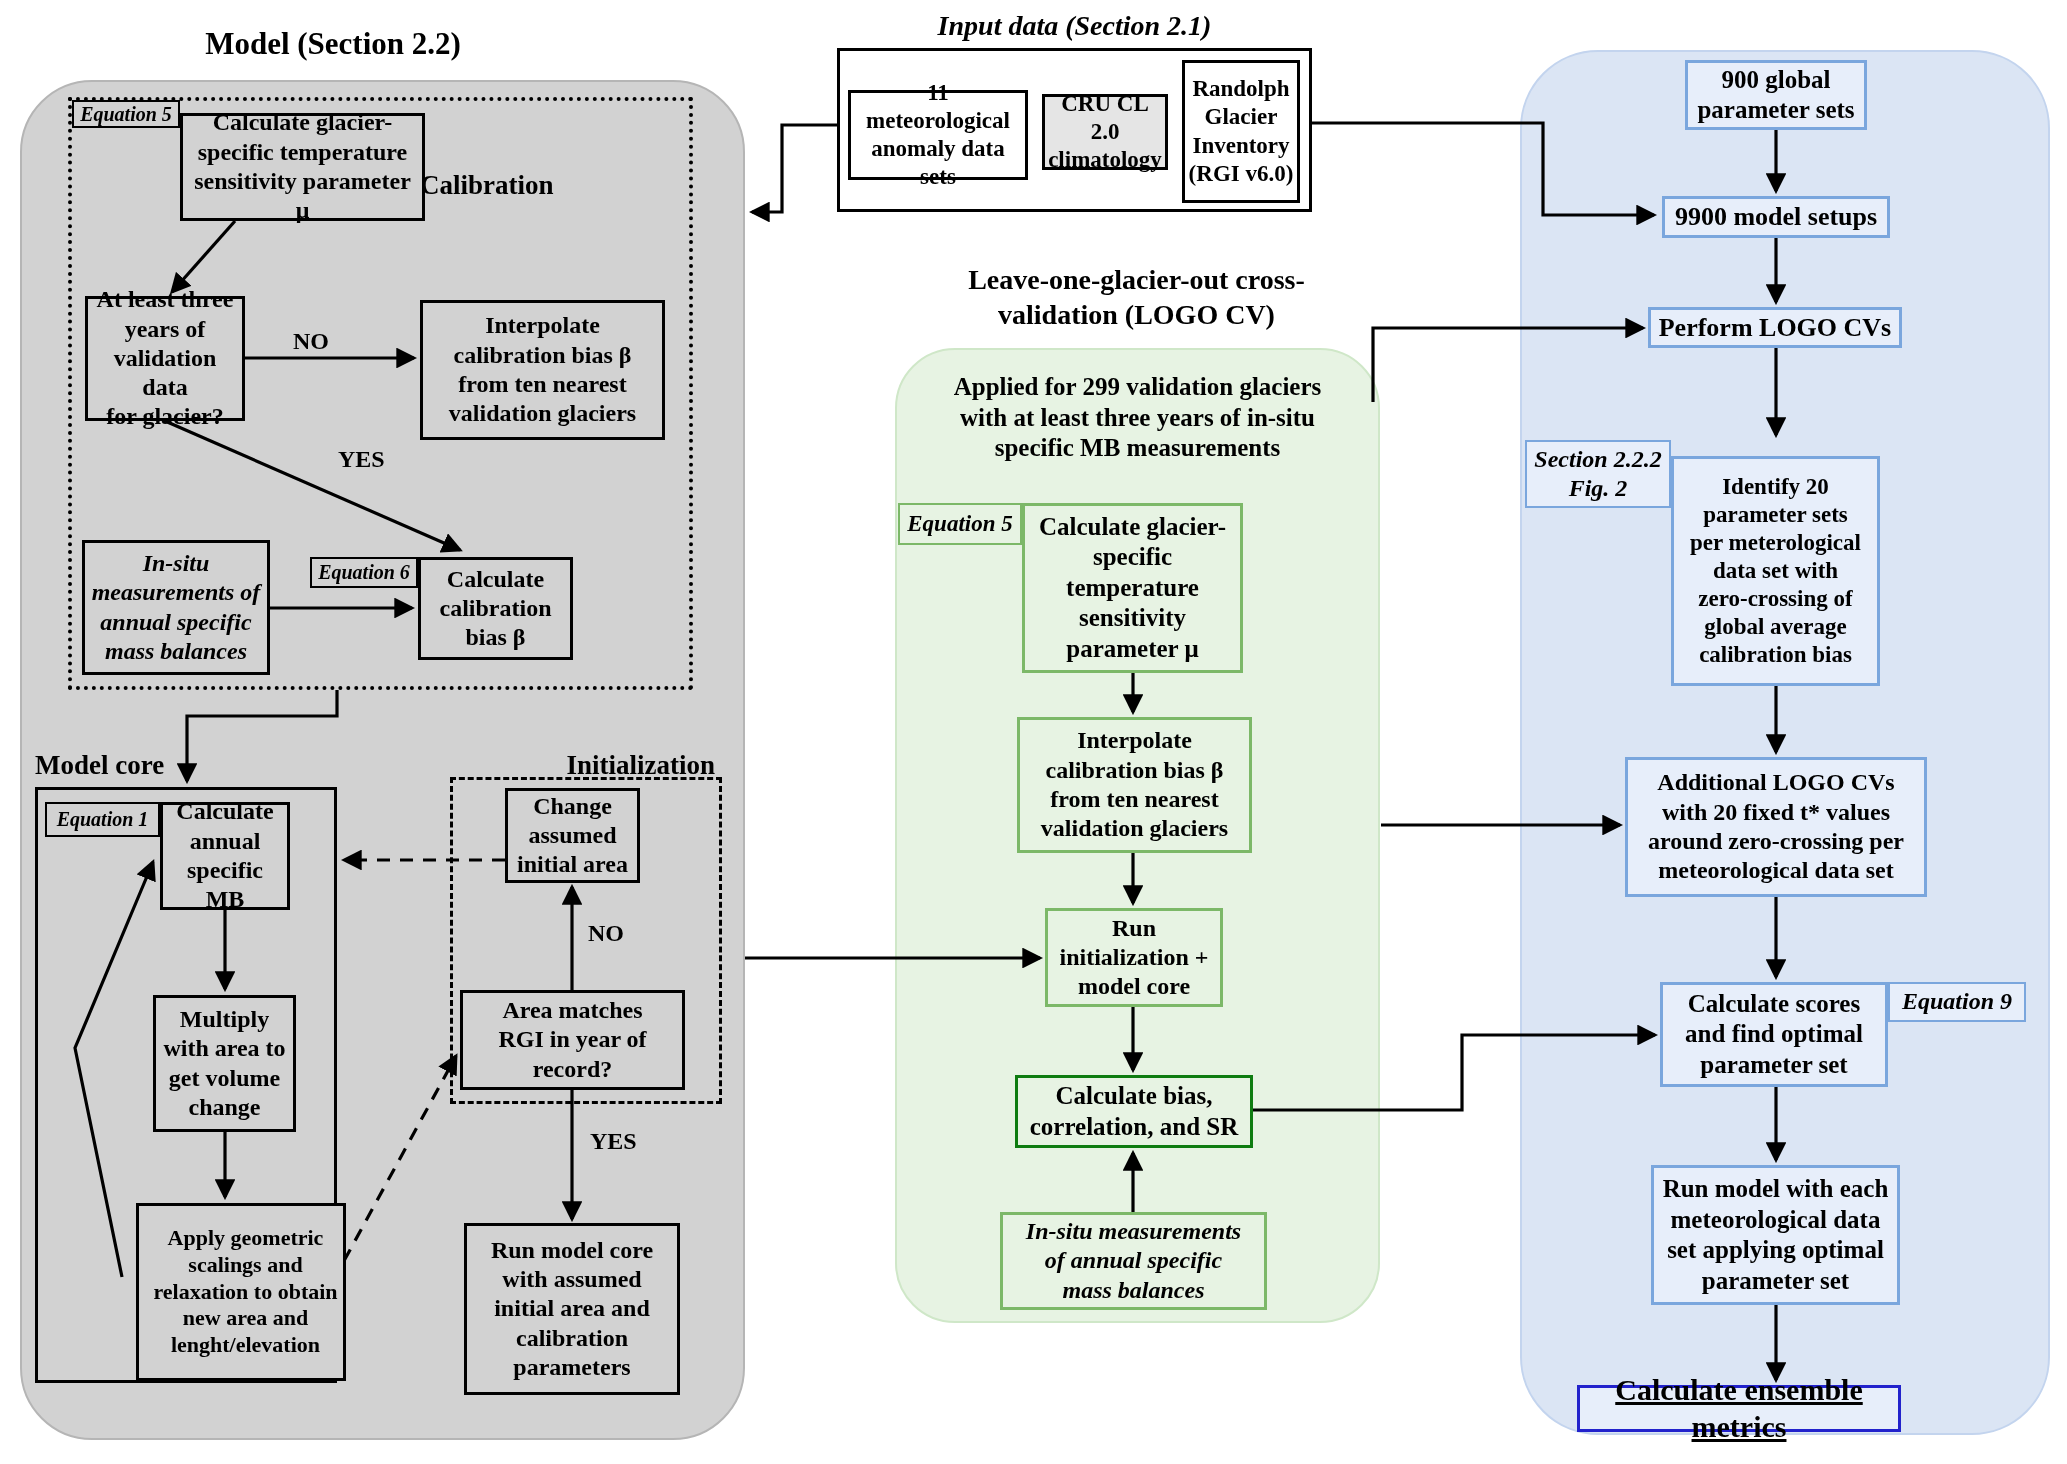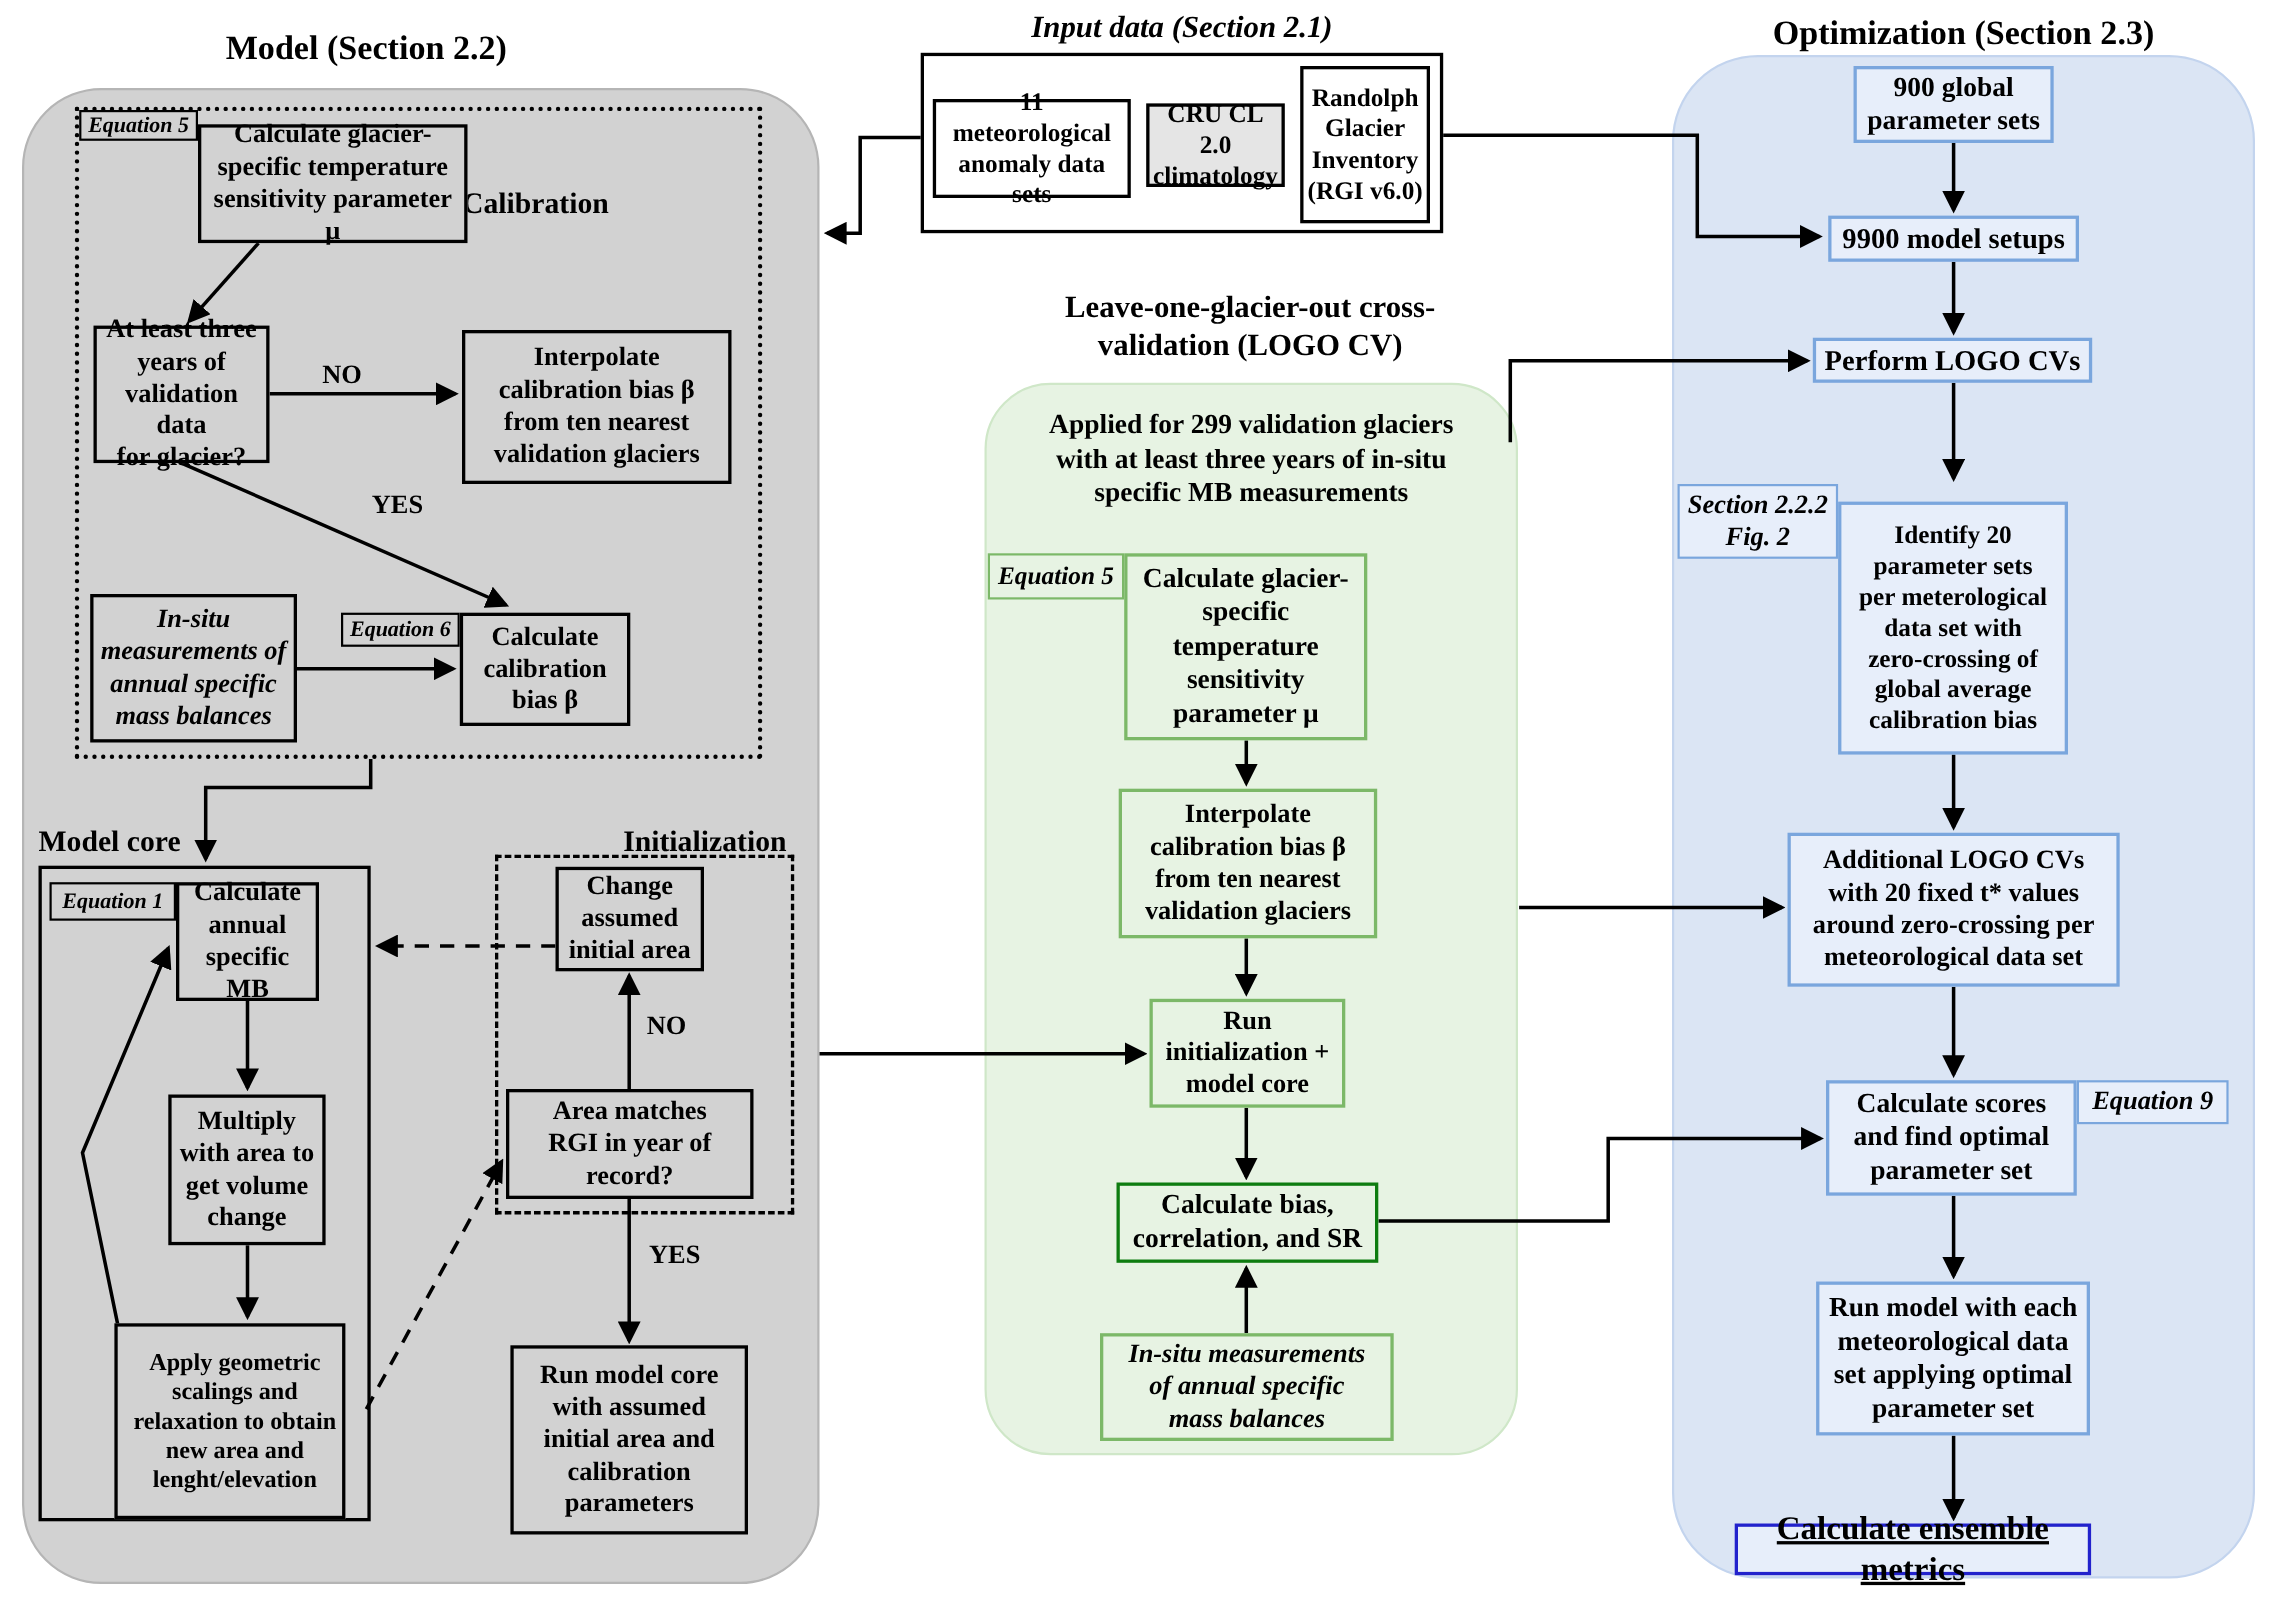--- a/index.html
+++ b/index.html
@@ -98,21 +98,20 @@
       <line x1="1776" y1="897" x2="1776" y2="977" marker-end="url(#ah)"></line>
       <line x1="1776" y1="1087" x2="1776" y2="1160" marker-end="url(#ah)"></line>
       <line x1="1776" y1="1305" x2="1776" y2="1380" marker-end="url(#ah)"></line>
     </g>
   </svg>
 
   <div class="title" style="left:33px;top:26px;width:600px;font-size:31px;">Model (Section 2.2)</div>
   <div class="title it" style="left:837px;top:10px;width:475px;font-size:28px;">Input data (Section 2.1)</div>
   <div class="title" style="left:893px;top:262px;width:487px;font-size:28px;line-height:1.25;">Leave-one-glacier-out cross-
 validation (LOGO CV)</div>
-  <div class="title" style="left:1520px;top:12px;width:530px;font-size:31px;">Optimization (Section 2.3)</div>
 
   <div class="lbl" style="left:420px;top:170px;font-size:27px;">Calibration</div>
   <div class="lbl" style="left:35px;top:750px;font-size:27px;">Model core</div>
   <div class="lbl" style="left:455px;top:750px;width:260px;text-align:right;font-size:27px;">Initialization</div>
 
   <div class="lbl" style="left:293px;top:328px;font-size:24px;">NO</div>
   <div class="lbl" style="left:338px;top:446px;font-size:24px;">YES</div>
   <div class="lbl" style="left:588px;top:920px;font-size:24px;">NO</div>
   <div class="lbl" style="left:590px;top:1128px;font-size:24px;">YES</div>
 
@@ -138,21 +137,21 @@
 bias β</div>
 
   <div class="box gray-box it" style="left:45px;top:802px;width:115px;height:35px;font-size:20px;border-width:2px;">Equation 1</div>
   <div class="box gray-box" style="left:160px;top:802px;width:130px;height:108px;font-size:24px;">Calculate
 annual
 specific MB</div>
   <div class="box gray-box" style="left:153px;top:995px;width:143px;height:137px;font-size:24px;">Multiply
 with area to
 get volume
 change</div>
-  <div class="box gray-box" style="left:104px;top:1203px;width:210px;height:178px;font-size:22px;padding-left:11px;">Apply geometric
+  <div class="box gray-box" style="left:136px;top:1203px;width:210px;height:178px;font-size:22px;padding-left:11px;">Apply geometric
 scalings and
 relaxation to obtain
 new area and
 lenght/elevation</div>
 
   <div class="box gray-box" style="left:505px;top:788px;width:135px;height:95px;font-size:24px;">Change
 assumed
 initial area</div>
   <div class="box gray-box" style="left:460px;top:990px;width:225px;height:100px;font-size:24px;">Area matches
 RGI in year of

